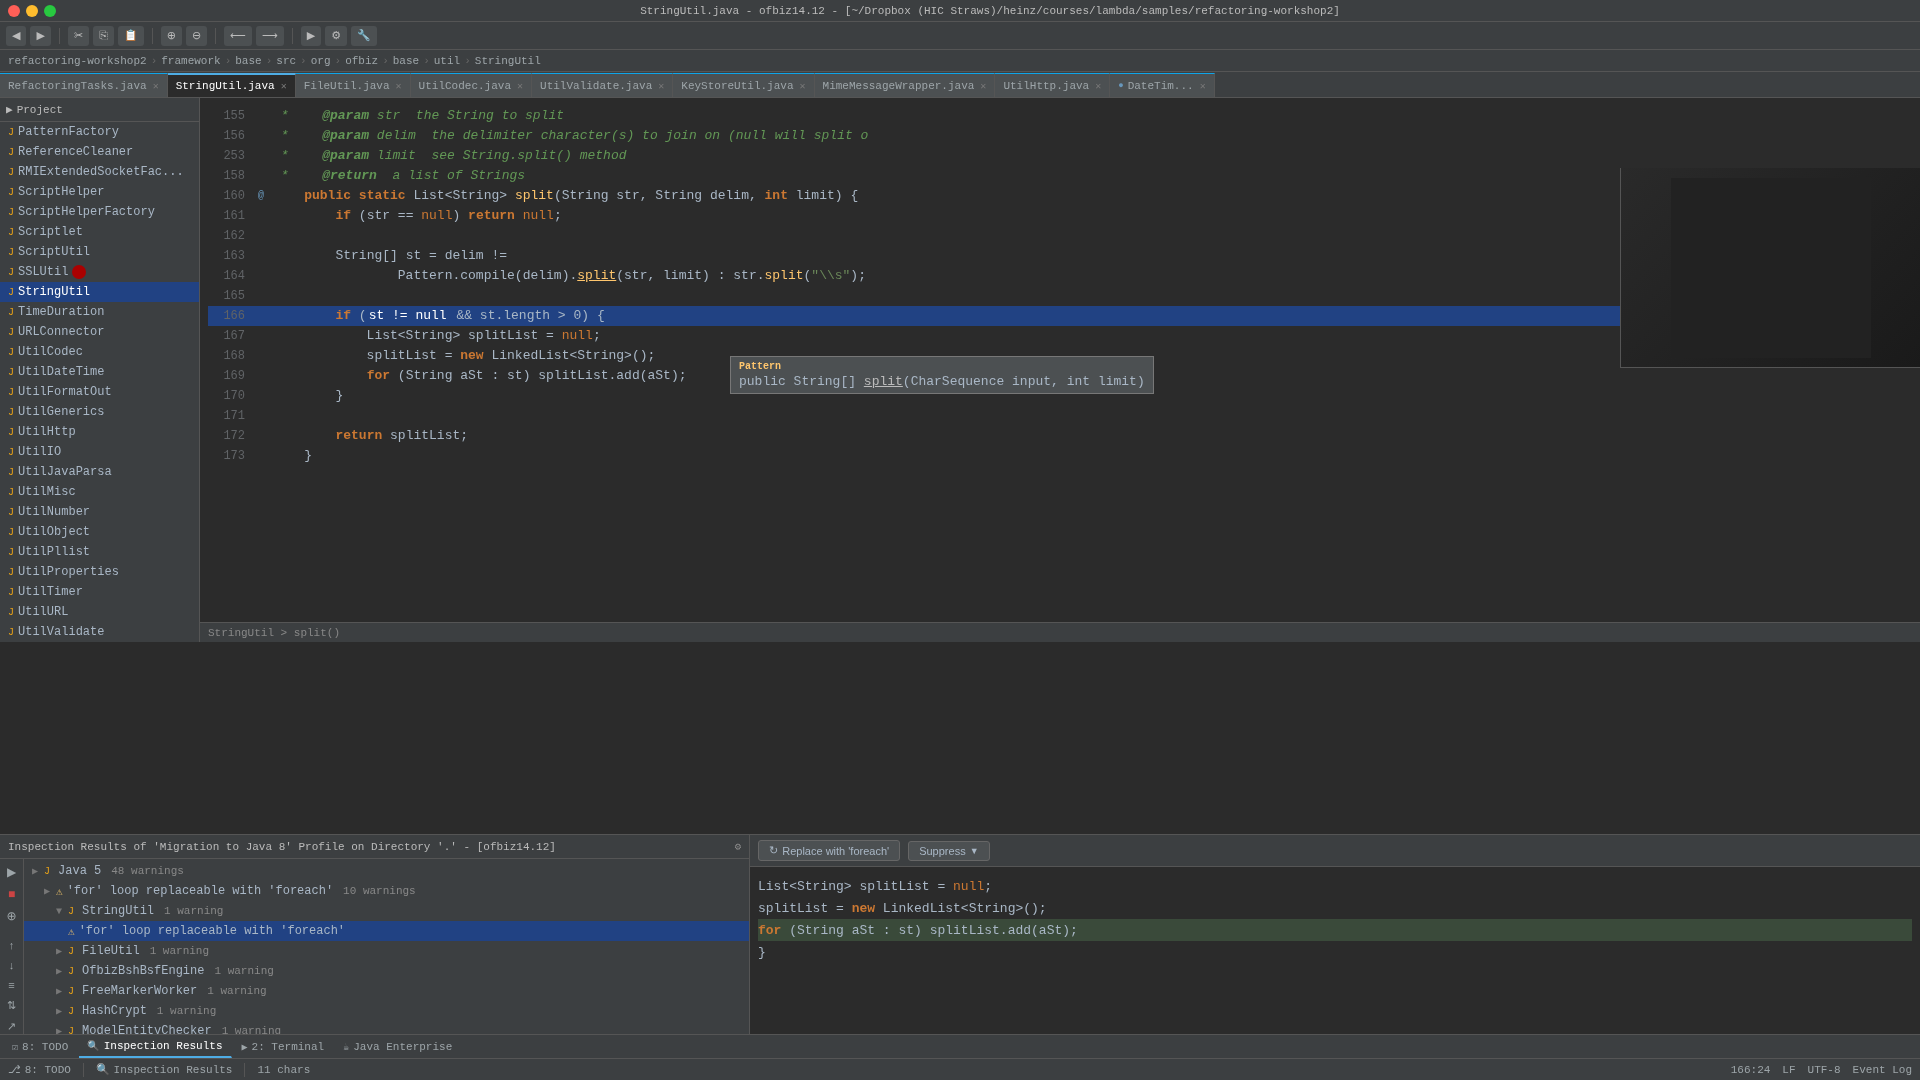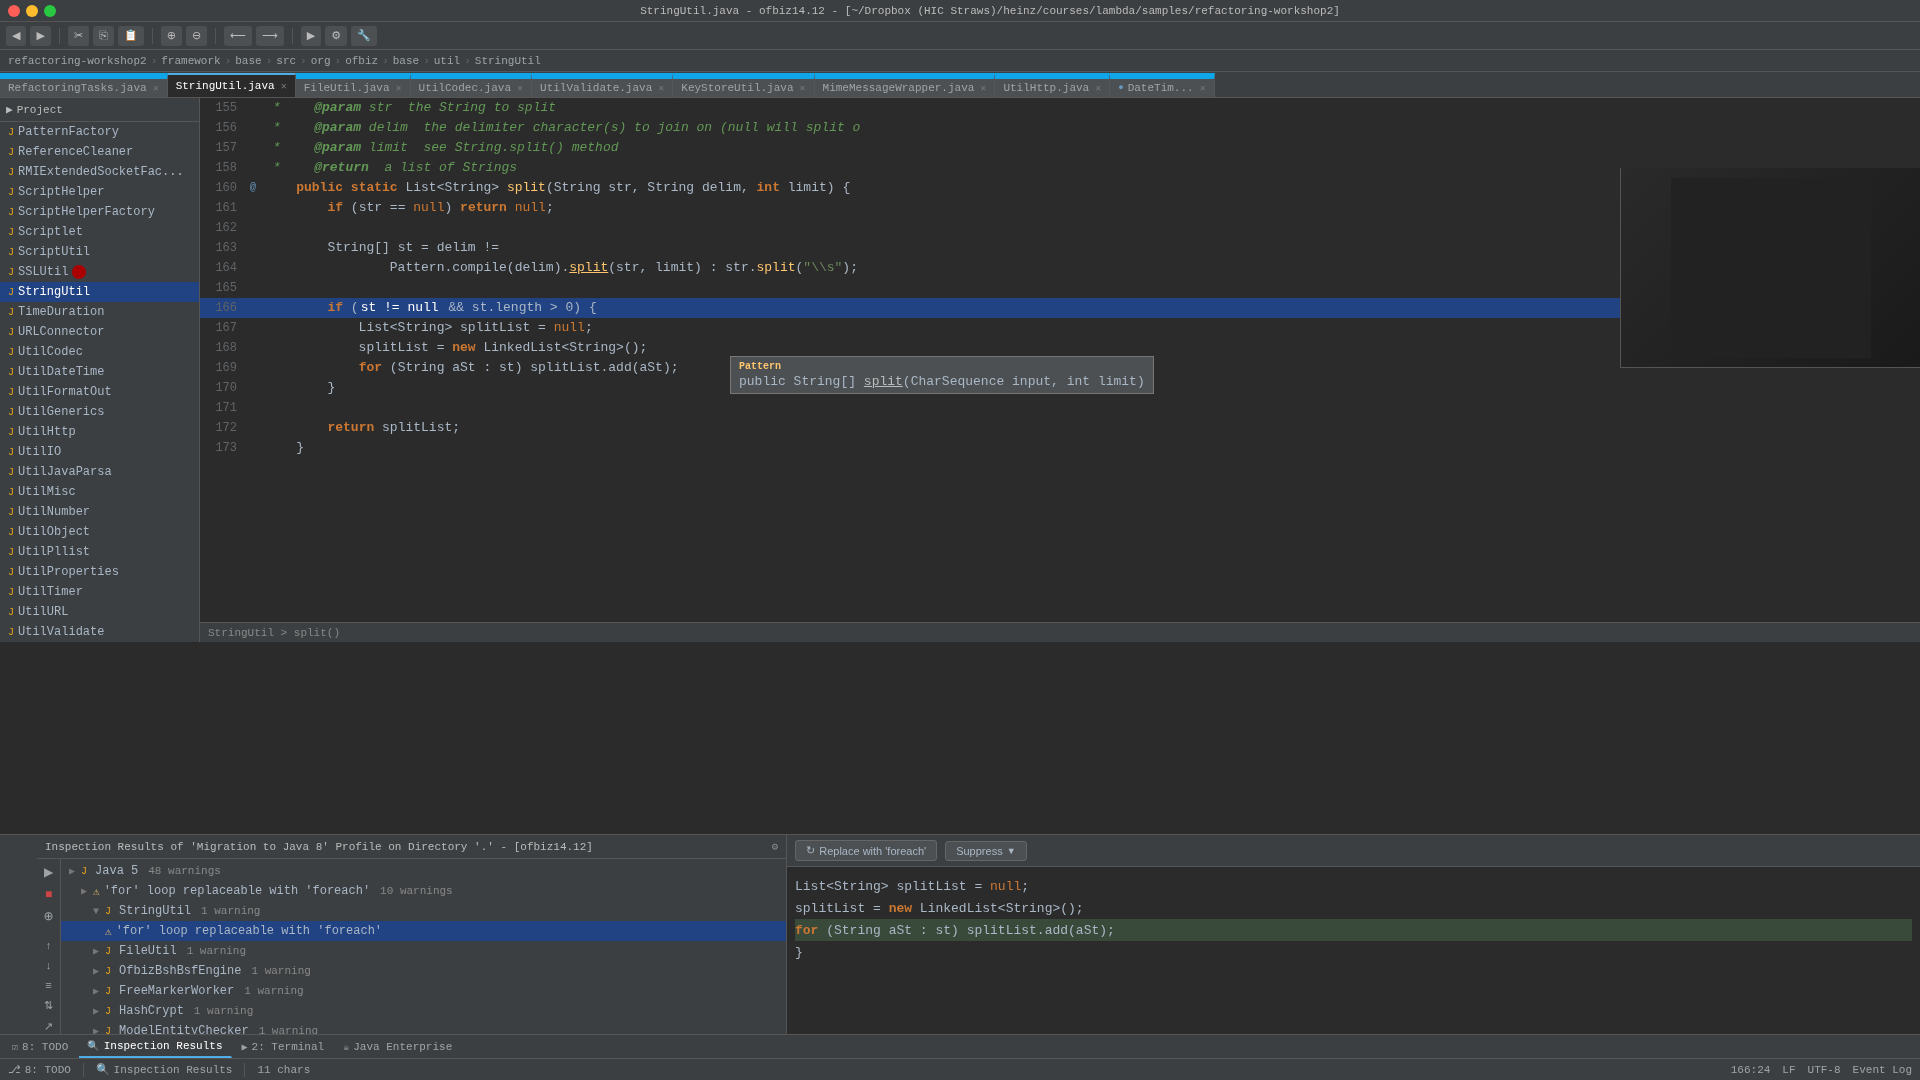--- a/index.html
+++ b/index.html
@@ -59,21 +59,21 @@
       overflow: hidden;
     }
     .tab {
       height: 24px;
       padding: 0 8px;
       display: flex;
       align-items: center;
       gap: 4px;
       background: #4c5052;
       border-right: 1px solid #555;
-      border-top: 6px solid #0ea5e9;
+      border-top: 1px solid #0ea5e9;
       font-size: 11px;
       color: #9da5a9;
       cursor: pointer;
       white-space: nowrap;
     }
     .tab.active { background: #2b2b2b; color: #fff; border-top: 2px solid #4eade5; }
     .tab-close { font-size: 10px; color: #777; margin-left: 2px; }
     .tab-modified { color: #6897bb; font-size: 9px; }
 
     
@@ -117,21 +117,21 @@
     
     #editor {
       flex: 1;
       background: #2b2b2b;
       overflow: hidden;
       position: relative;
     }
     .code-area {
       height: 100%;
       overflow: auto;
-      padding: 0;
+      padding: 8px;
     }
     .code-line {
       display: flex;
       align-items: center;
       height: 20px;
       font-size: 13px;
       line-height: 20px;
     }
     .line-num {
       width: 45px;
@@ -533,21 +533,21 @@
         <span class="code-content comment"> *  <span class="param-tag">@param</span> <span style="font-style:italic;color:#629755">str</span>  the String to split</span>
       </div>
 
       <div class="code-line">
         <span class="line-num">156</span>
         <span class="line-gutter"></span>
         <span class="code-content"><span class="comment"> *  <span class="param-tag">@param</span> <span style="font-style:italic;color:#629755">delim</span>  the delimiter character(s) to join on (null will split o</span></span>
       </div>
 
       <div class="code-line">
-        <span class="line-num">157</span>
+        <span class="line-num">253</span>
         <span class="line-gutter"></span>
         <span class="code-content"><span class="comment"> *  <span class="param-tag">@param</span> <span style="font-style:italic;color:#629755">limit</span>  see String.split() method</span></span>
       </div>
 
       <div class="code-line">
         <span class="line-num">158</span>
         <span class="line-gutter"></span>
         <span class="code-content"><span class="comment"> *  <span class="param-tag">@return</span>  a list of Strings</span></span>
       </div>
 
@@ -664,21 +664,21 @@
           <ellipse cx="98" cy="58" rx="5" ry="5" fill="#1a1a1a"></ellipse>
           <ellipse cx="122" cy="58" rx="5" ry="5" fill="#1a1a1a"></ellipse>
 
           <rect x="0" y="0" width="200" height="180" fill="#222" rx="0" style="z-index:-1"></rect>
         </svg>
       </div>
     </div>
   </div>
 </div>
 
-<div id="bottom-panel" style="position:absolute; bottom:46px; left:0; right:0; height:200px; background:#3c3f41; border-top:1px solid #555; display:flex;padding-left:37px;">
+<div id="bottom-panel" style="position:absolute; bottom:46px; left:0; right:0; height:200px; background:#3c3f41; border-top:1px solid #555; display:flex;">
 
   <div id="inspection-left" style="width:750px; border-right:1px solid #555; display:flex; flex-direction:column;">
 
     <div class="panel-header">
       <span style="font-size:11px; color:#bbb;">Inspection Results of 'Migration to Java 8' Profile on Directory '.' - [ofbiz14.12]</span>
       <span style="margin-left:auto; color:#888; cursor:pointer;">⚙</span>
     </div>
 
     <div style="display:flex; height:calc(100% - 24px);">
 

